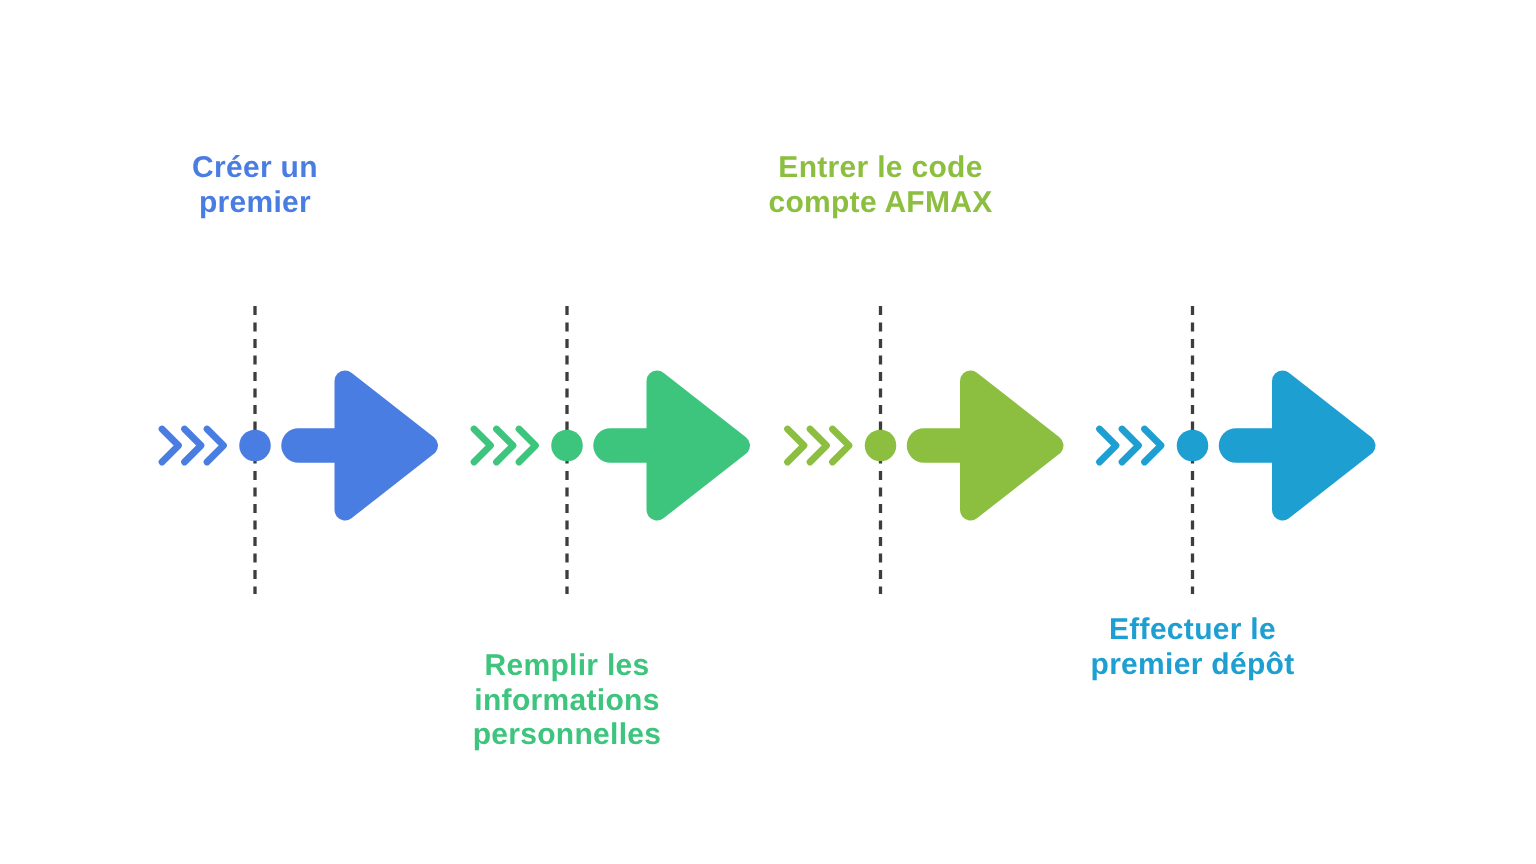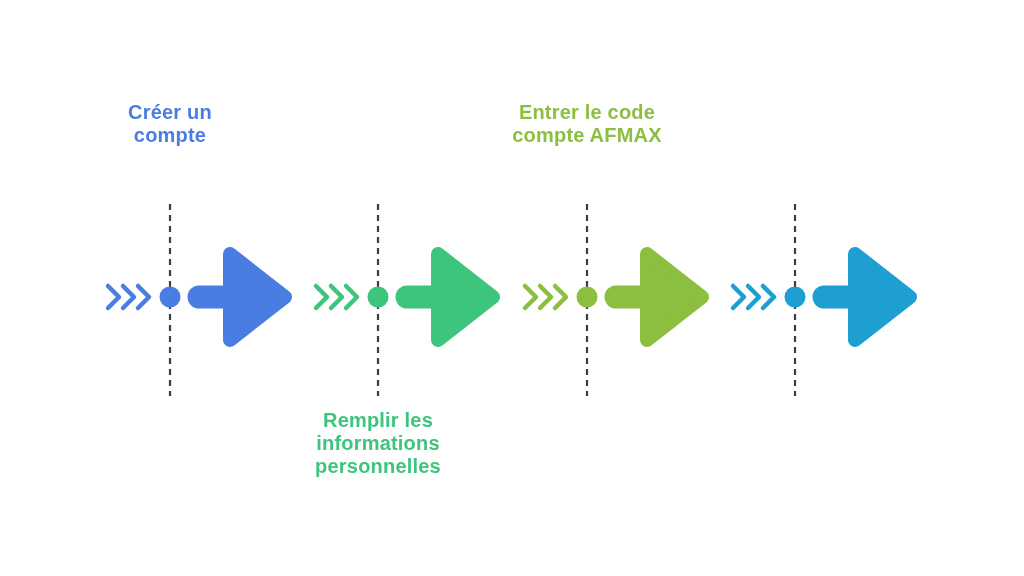--- a/index.html
+++ b/index.html
@@ -42,36 +42,36 @@
   .lbl-2 { left: 268px; }
   .lbl-3 { left: 477px; }
   .lbl-4 { left: 685px; }
 </style>
 </head>
 <body>
 
 <div class="canvas">
 
   <div class="step-label label-top lbl-1" style="color: rgb(74, 125, 226);">Créer un
-compte</div>
+premier</div>
   <svg class="step-motif motif-1" viewBox="0 0 200 200" style="color: rgb(74, 125, 226);">
     <line x1="70" y1="7" x2="70" y2="199" stroke-width="2.2" stroke-dasharray="6 5" style="stroke: rgb(61, 61, 61);"></line>
     <g fill="none" stroke="currentColor" stroke-width="4.5" stroke-linecap="round" stroke-linejoin="round">
       <path d="M8 89 l11 11 l-11 11"></path>
       <path d="M23 89 l11 11 l-11 11"></path>
       <path d="M38 89 l11 11 l-11 11"></path>
     </g>
     <circle cx="70" cy="100" r="10.5" fill="currentColor"></circle>
     <g>
       <line x1="99" y1="100" x2="138" y2="100" stroke="currentColor" stroke-width="23" stroke-linecap="round"></line>
       <path d="M130 57 L185 100 L130 143 Z" fill="currentColor" stroke="currentColor" stroke-width="14" stroke-linejoin="round" stroke-linecap="round"></path>
     </g>
   </svg>
 
-  <div class="step-label label-bottom lbl-2" style="color: rgb(61, 196, 125);">Remplir les
+  <div class="step-label label-bottom lbl-2" style="color: rgb(61, 196, 125); margin-top: 24px;">Remplir les
 informations
 personnelles</div>
   <svg class="step-motif motif-2" viewBox="0 0 200 200" style="color: rgb(61, 196, 125);">
     <line x1="70" y1="7" x2="70" y2="199" stroke-width="2.2" stroke-dasharray="6 5" style="stroke: rgb(61, 61, 61);"></line>
     <g fill="none" stroke="currentColor" stroke-width="4.5" stroke-linecap="round" stroke-linejoin="round">
       <path d="M8 89 l11 11 l-11 11"></path>
       <path d="M23 89 l11 11 l-11 11"></path>
       <path d="M38 89 l11 11 l-11 11"></path>
     </g>
     <circle cx="70" cy="100" r="10.5" fill="currentColor"></circle>
@@ -90,20 +90,22 @@
       <path d="M23 89 l11 11 l-11 11"></path>
       <path d="M38 89 l11 11 l-11 11"></path>
     </g>
     <circle cx="70" cy="100" r="10.5" fill="currentColor"></circle>
     <g>
       <line x1="99" y1="100" x2="138" y2="100" stroke="currentColor" stroke-width="23" stroke-linecap="round"></line>
       <path d="M130 57 L185 100 L130 143 Z" fill="currentColor" stroke="currentColor" stroke-width="14" stroke-linejoin="round" stroke-linecap="round"></path>
     </g>
   </svg>
 
+  <div class="step-label label-bottom lbl-4" style="color: rgb(30, 159, 210);">Effectuer le
+premier dépôt</div>
   <svg class="step-motif motif-4" viewBox="0 0 200 200" style="color: rgb(30, 159, 210);">
     <line x1="70" y1="7" x2="70" y2="199" stroke-width="2.2" stroke-dasharray="6 5" style="stroke: rgb(61, 61, 61);"></line>
     <g fill="none" stroke="currentColor" stroke-width="4.5" stroke-linecap="round" stroke-linejoin="round">
       <path d="M8 89 l11 11 l-11 11"></path>
       <path d="M23 89 l11 11 l-11 11"></path>
       <path d="M38 89 l11 11 l-11 11"></path>
     </g>
     <circle cx="70" cy="100" r="10.5" fill="currentColor"></circle>
     <g>
       <line x1="99" y1="100" x2="138" y2="100" stroke="currentColor" stroke-width="23" stroke-linecap="round"></line>

